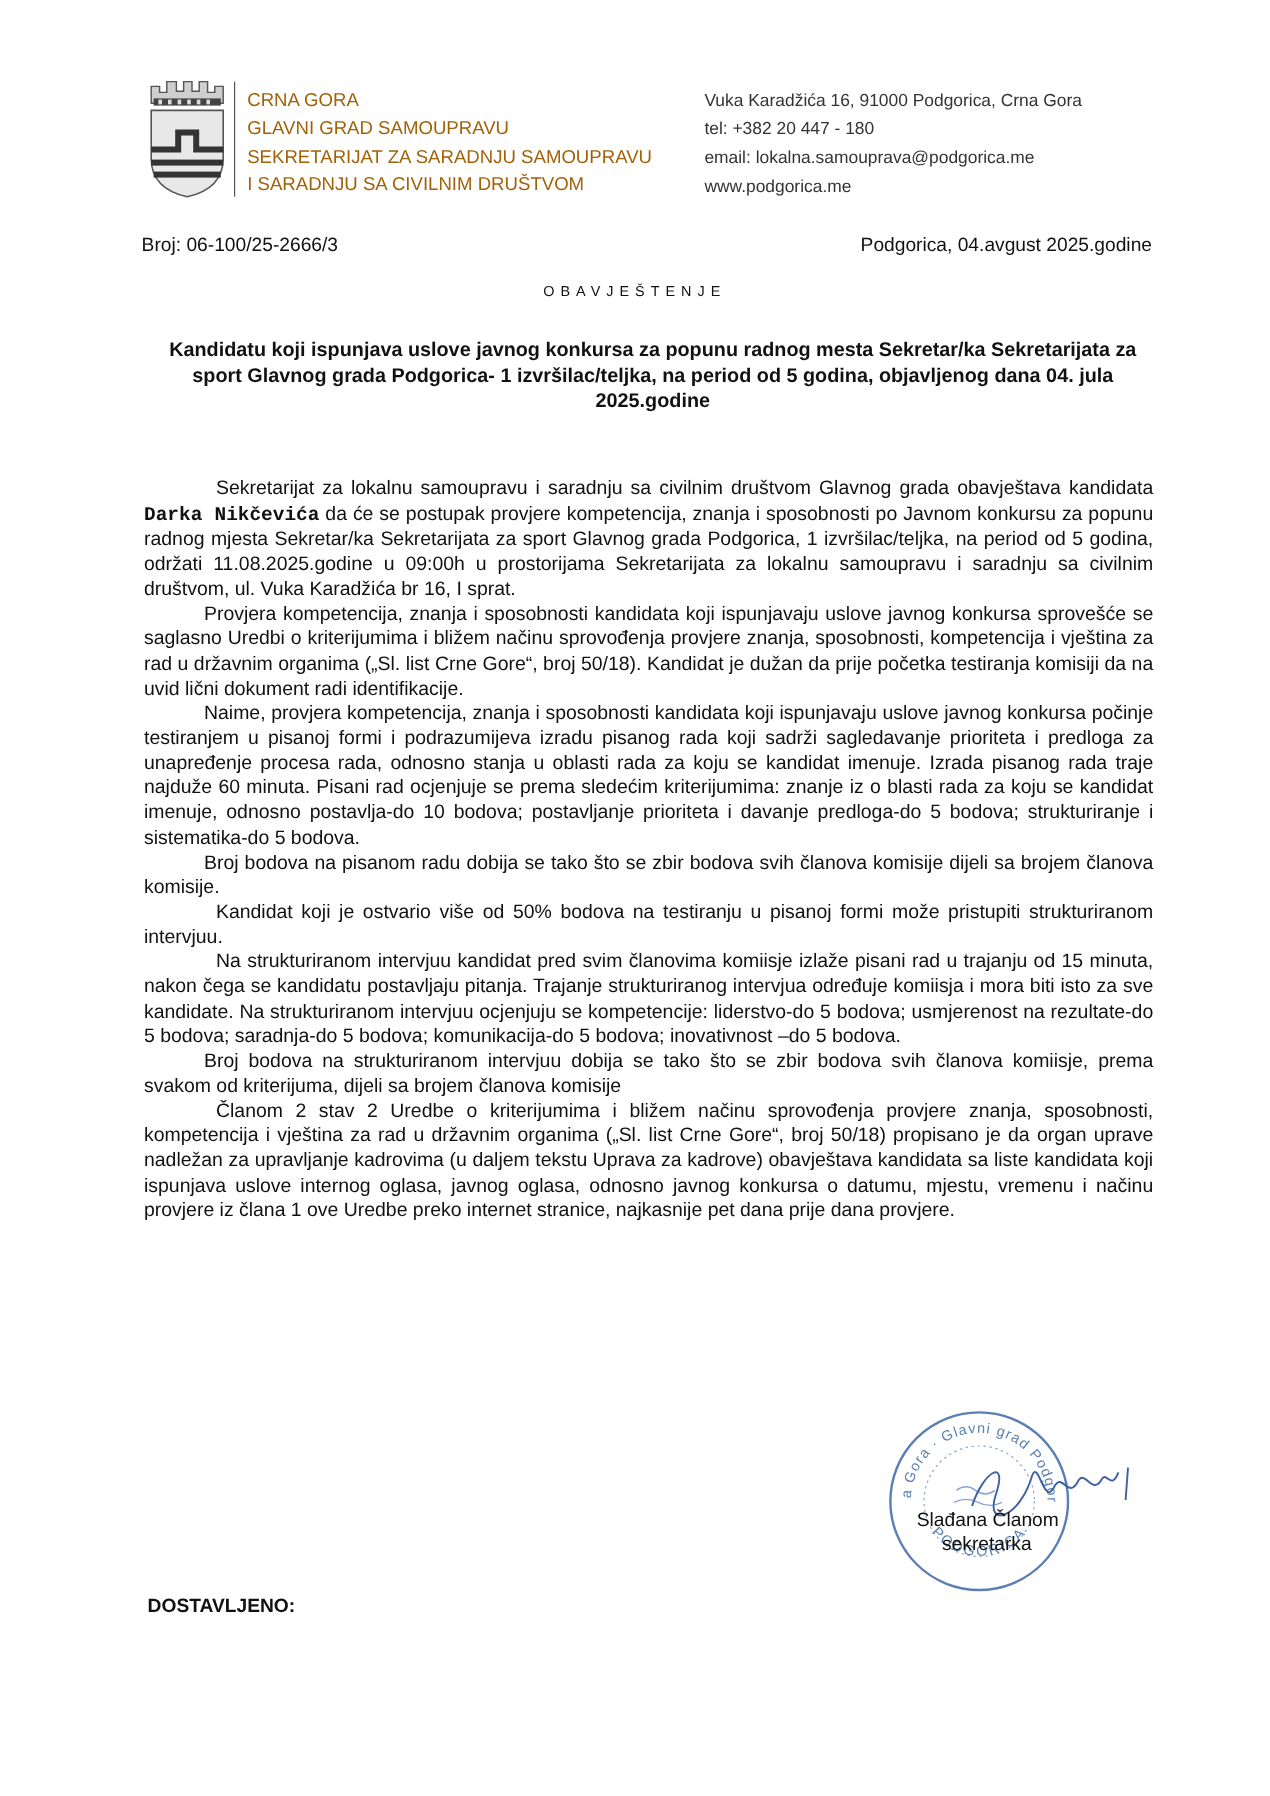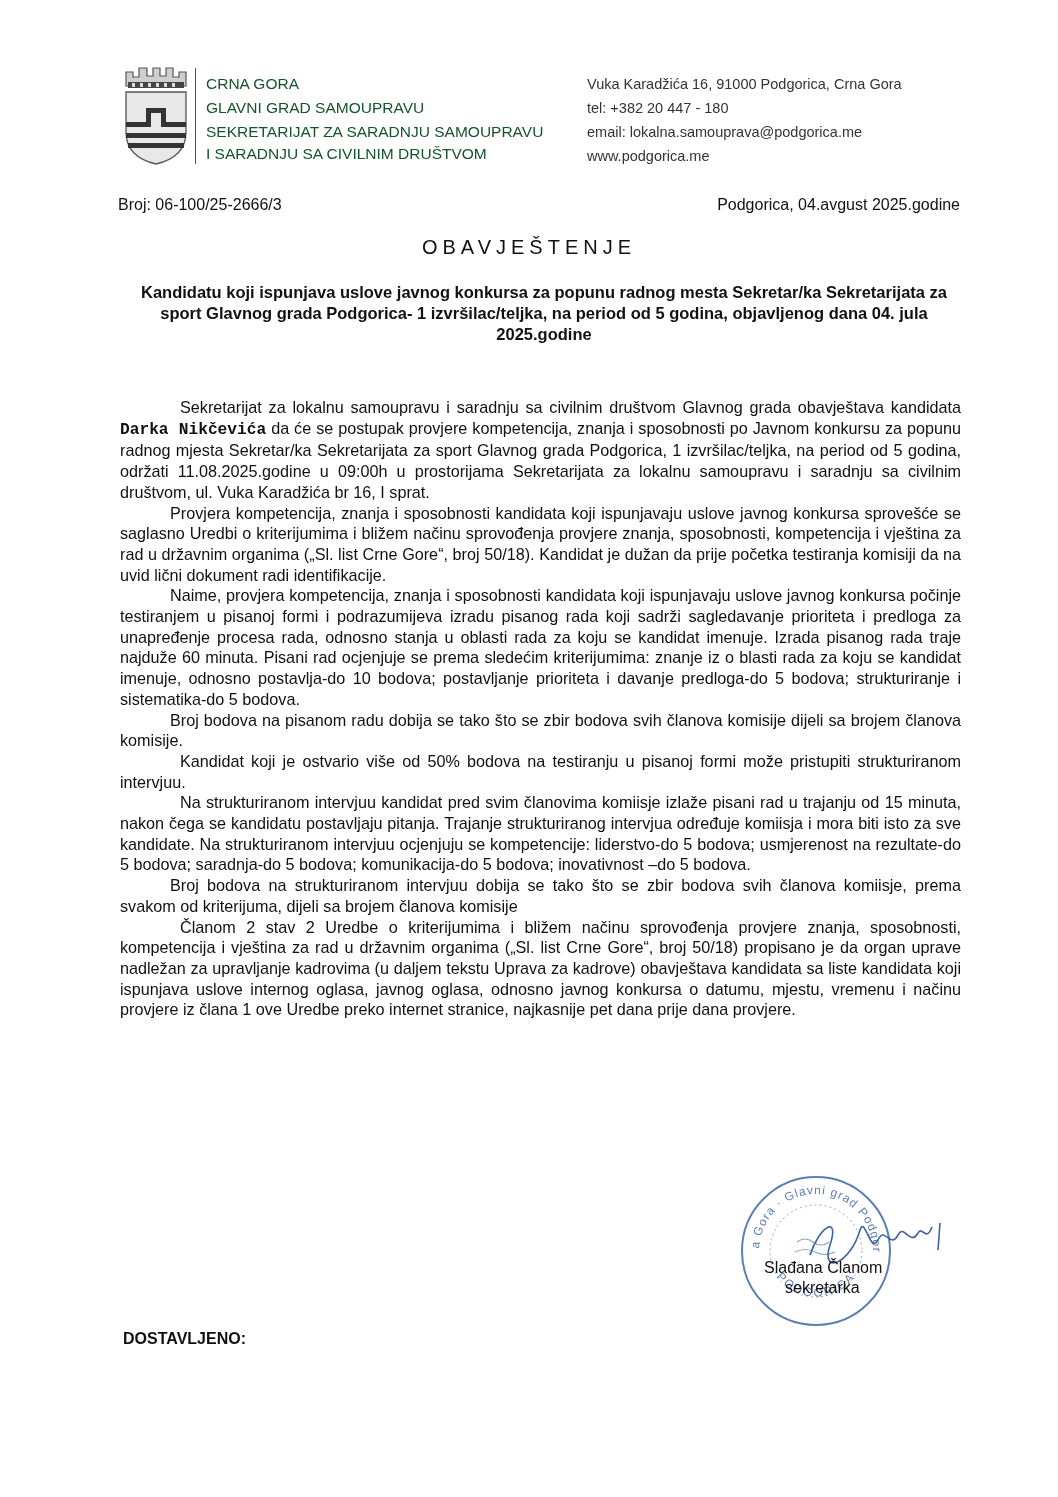--- a/index.html
+++ b/index.html
@@ -3,30 +3,30 @@
 <meta charset="utf-8">
 <style>
   html, body { margin: 0; padding: 0; background: #ffffff; }
   body { width: 1058px; height: 1497px; position: relative; overflow: hidden;
          font-family: "Liberation Sans", sans-serif; color: #111; }
   .abs { position: absolute; }
 
   
   .logo { left: 120px; top: 62px; width: 72px; height: 104px; }
   .vline { left: 195px; top: 68px; width: 1px; height: 96px; background: #555; }
-  .org { left: 206px; top: 72px; font-size: 15.5px; line-height: 24px; color: #14532d; }
+  .org { left: 206px; top: 72px; font-size: 15.5px; line-height: 24px; color: #a16207; }
   .org div { white-space: nowrap; }
   .org .l4 { line-height: 20px; }
   .contact { left: 587px; top: 72px; font-size: 14.5px; line-height: 24px; color: #333; }
   .contact div { white-space: nowrap; }
   .ref { left: 118px; top: 196px; font-size: 16px; }
   .date { right: 98px; top: 196px; font-size: 16px; }
 
   .title { left: 0; width: 1058px; top: 236px; text-align: center;
-           font-size: 20px; letter-spacing: 5px; font-weight: normal; }
+           font-size: 12px; letter-spacing: 5px; font-weight: normal; }
   .subject { left: 120px; width: 848px; top: 282px; text-align: center;
              font-size: 16.5px; line-height: 21px; font-weight: bold; }
 
   
   .body { left: 120px; width: 841px; top: 397px; font-size: 16.2px; line-height: 20.7px;
           text-align: justify; }
   .body p { margin: 0; text-indent: 60px; }
   .body p.ind2 { text-indent: 50px; }
   .body b { font-weight: bold; font-family: Liberation Mono, monospace; }
 

